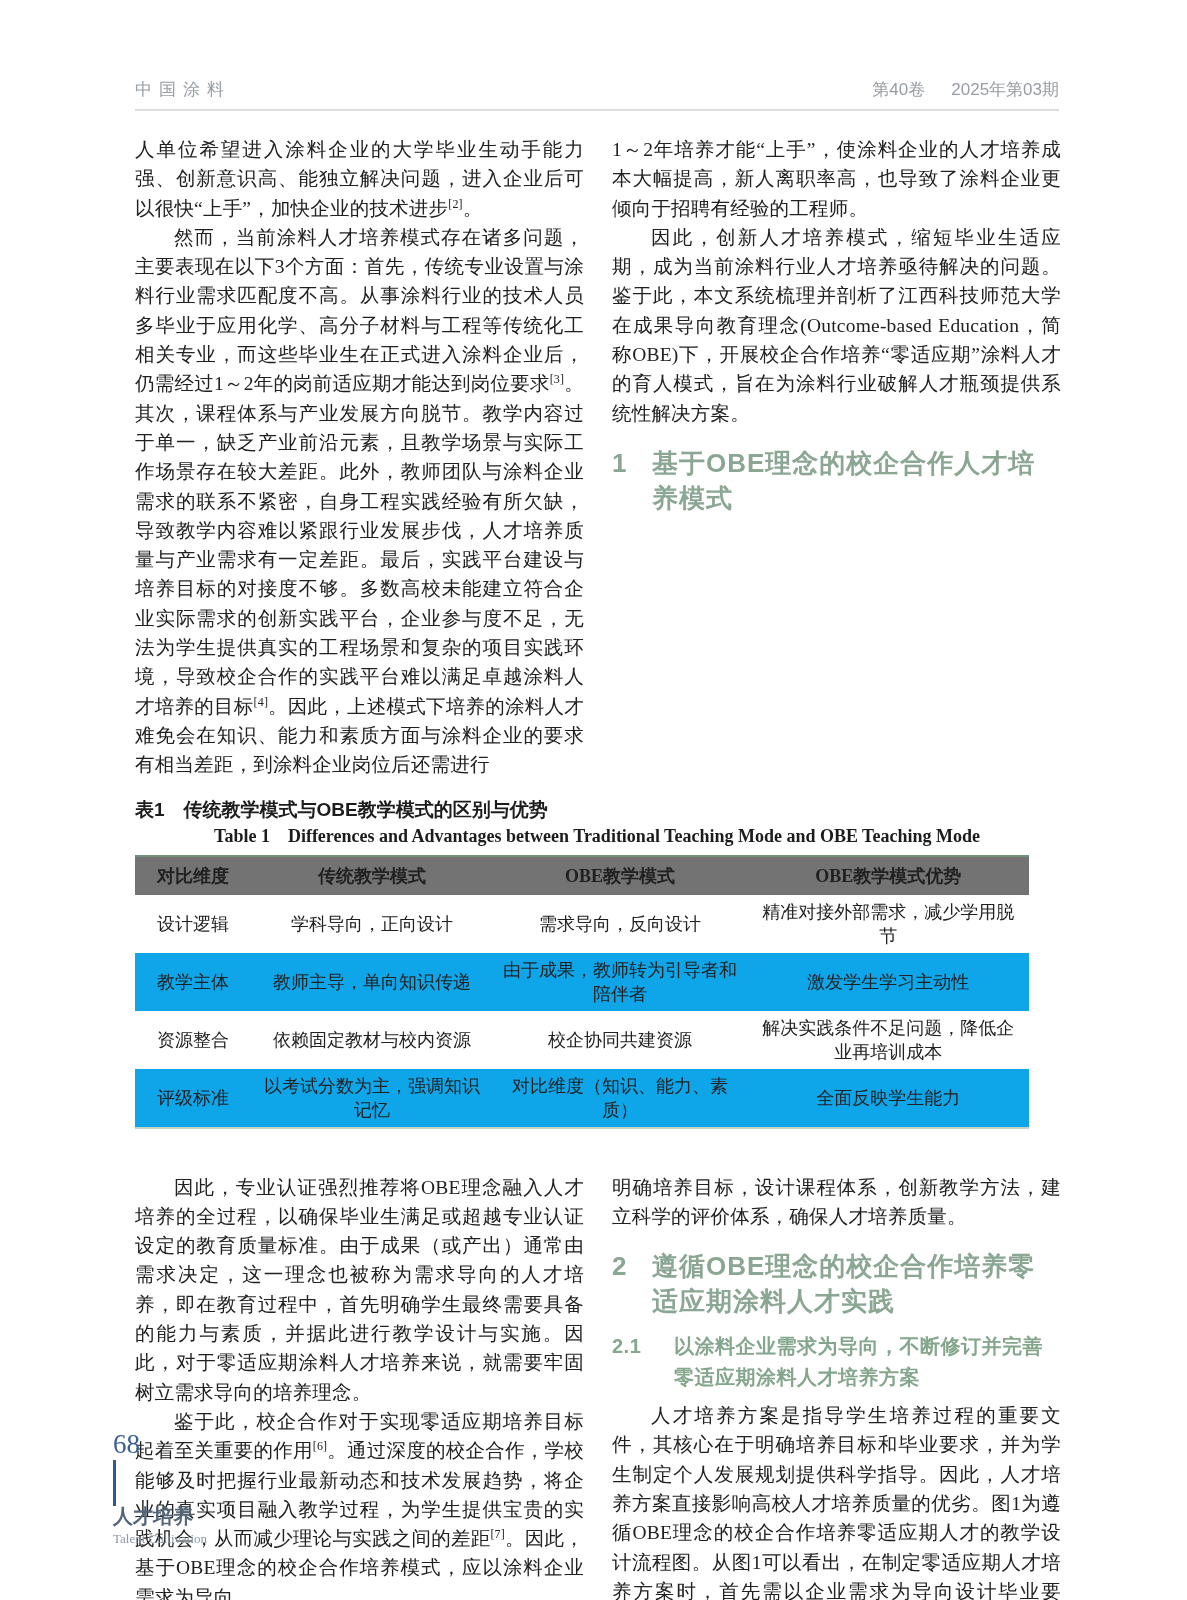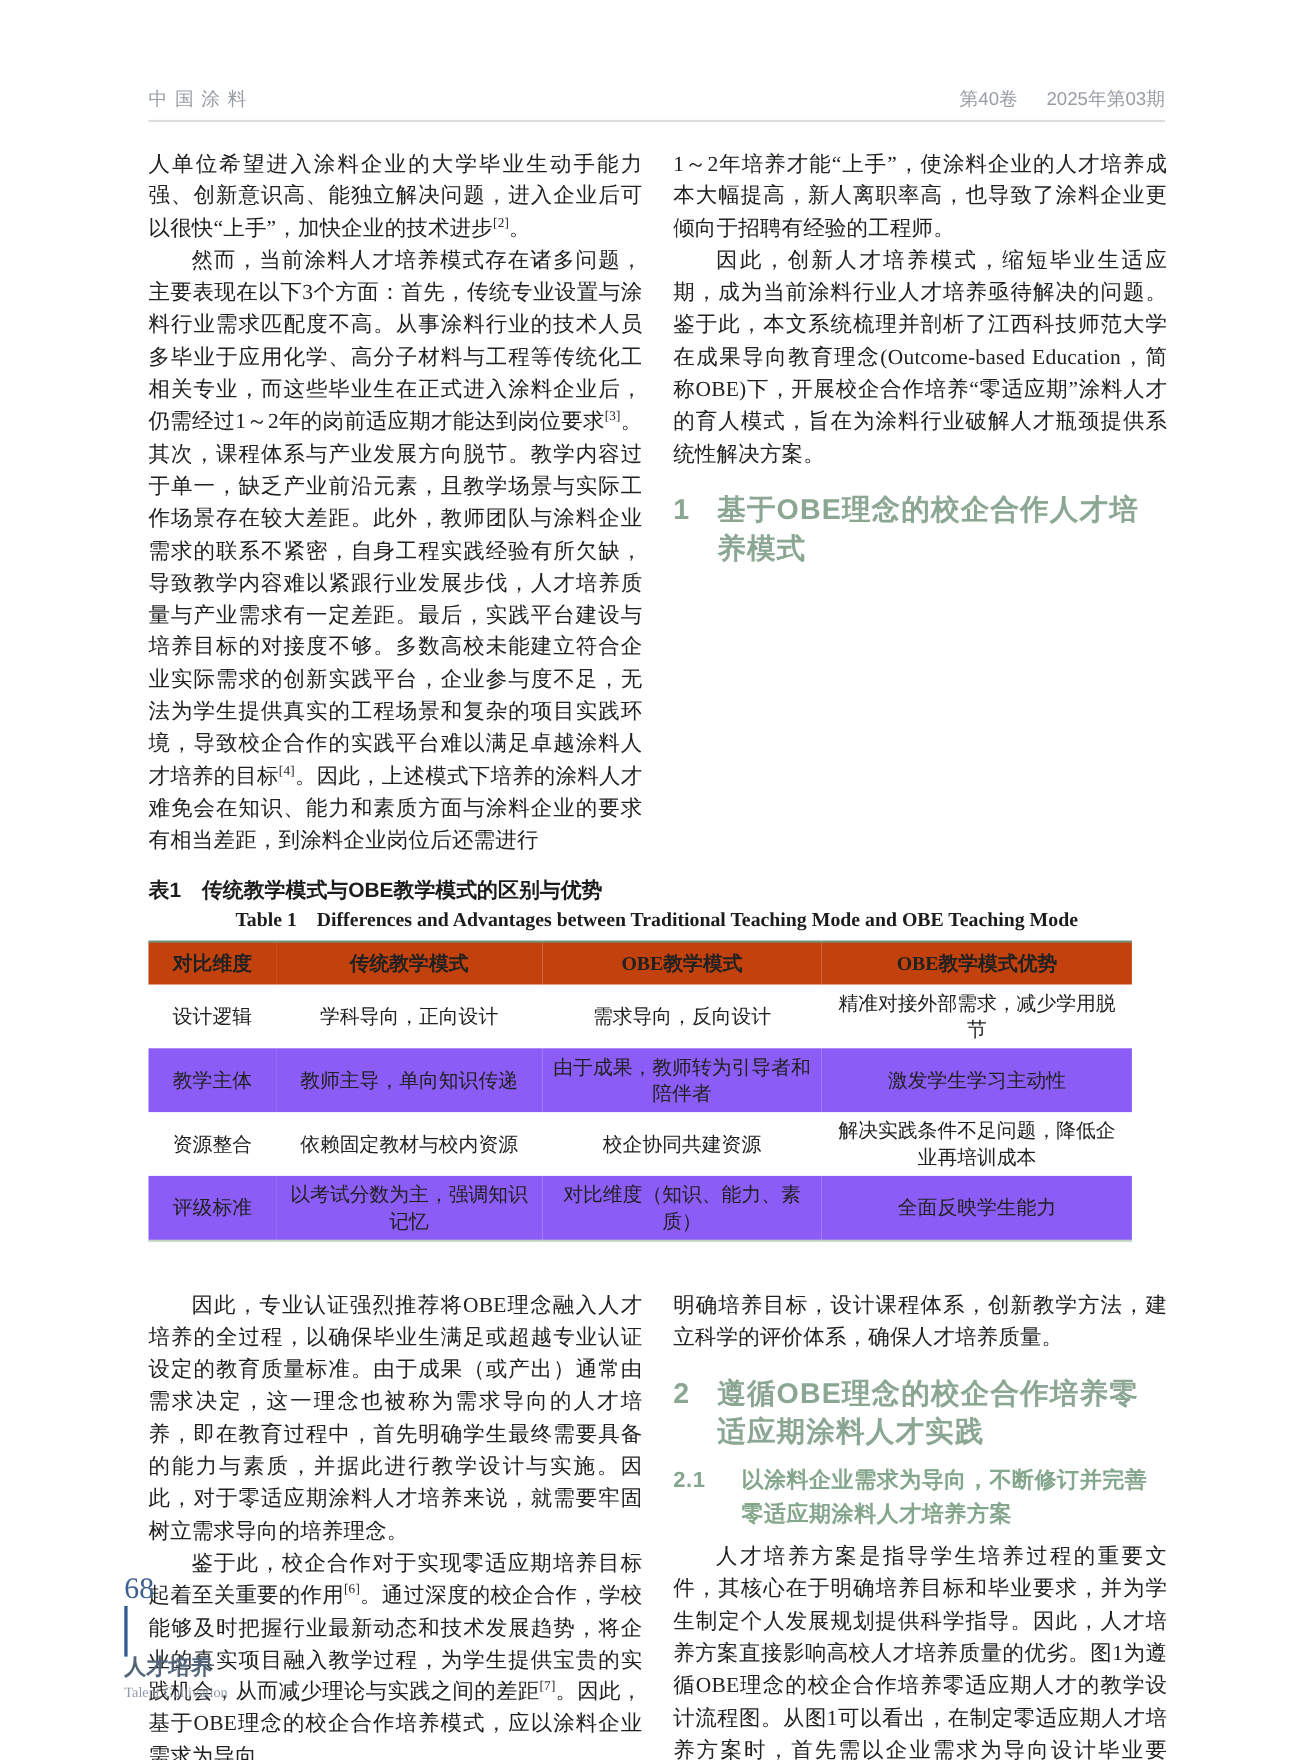--- a/index.html
+++ b/index.html
@@ -66,22 +66,22 @@
     border-top:2.5px solid #74917b;
     border-bottom:2px solid #c3d4c4;
   }
   table.difftable td,table.difftable th{
     padding:5px 6px;text-align:center;vertical-align:middle;font-weight:normal;
   }
   table.difftable col.c1{width:13%;}
   table.difftable col.c2{width:27%;}
   table.difftable col.c3{width:28.5%;}
   table.difftable col.c4{width:31.5%;}
-  tr.green{background:#c2410c;}
-  tr.stripe{background:#8b5cf6;padding-left:48px;}
+  tr.green{background:#737373;}
+  tr.stripe{background:#0ea5e9;padding-left:48px;}
   tr.hdr th{font-weight:bold;padding:7px 6px;}
   
   .footer{
     position:absolute;left:113px;bottom:52px;
     display:flex;align-items:flex-start;flex-direction:column;
   }
   .pageno{
     font-size:27px;color:#3d6091;margin-right:12px;
     font-family:"Liberation Serif","DejaVu Serif",serif;
   }

